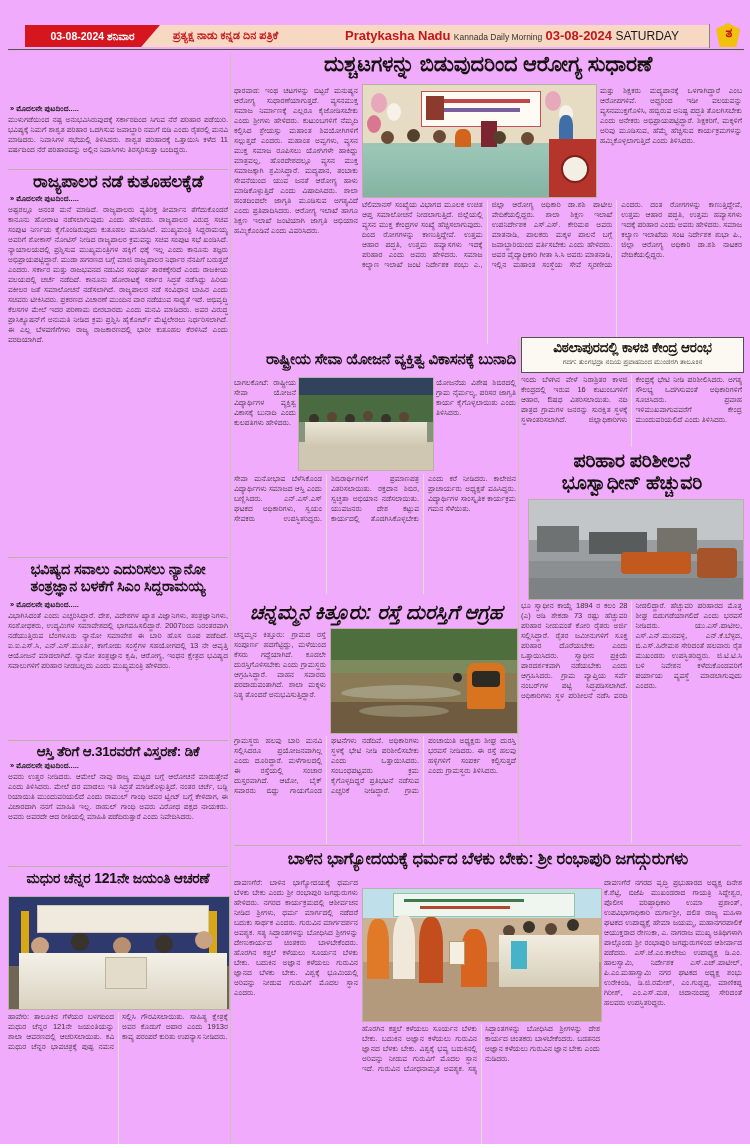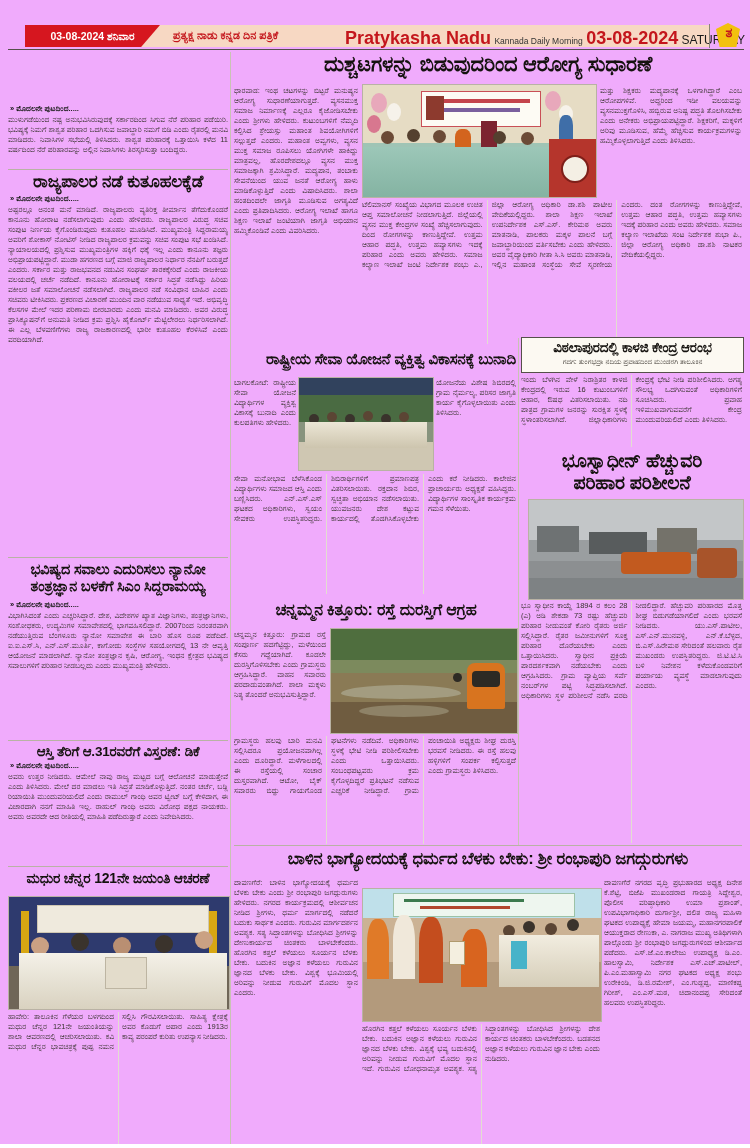--- a/index.html
+++ b/index.html
@@ -16,21 +16,21 @@
   .vr{position:absolute;background:#c9c2b4;width:1px;}
   .ph{position:absolute;overflow:hidden;border:1px solid #b9b2a4;}
   .blob{position:absolute;border-radius:50%;}
   
   .mast-bar{position:absolute;left:25px;top:25px;width:684px;height:22px;background:#f7d8c3;}
   .ribbon{position:absolute;left:0px;top:0px;width:135px;height:22px;background:#d6161f;color:#fff;
           font-size:10.5px;font-weight:bold;line-height:22px;text-align:center;
           clip-path:polygon(0 0,100% 0,86% 100%,0 100%);}
   .mast-kn{position:absolute;left:148px;top:4px;font-size:11px;font-weight:bold;color:#c4161c;}
   .mast-en{position:absolute;left:320px;top:3px;font-size:12px;color:#1a1a1a;white-space:nowrap;}
-  .mast-en b{color:#c4161c;font-size:18px;}
+  .mast-en b{color:#c4161c;font-size:13px;}
   .mast-en .small{font-size:8.5px;color:#333;}
   .logo-box{position:absolute;left:712px;top:22px;width:34px;height:28px;}
   .logo-shield{position:absolute;left:4px;top:1px;width:24px;height:24px;background:#f2c10e;
                clip-path:polygon(50% 0,100% 25%,85% 100%,15% 100%,0 25%);}
   .logo-letter{position:absolute;left:0;top:3px;width:100%;text-align:center;font-size:13px;font-weight:bold;color:#c4161c;}
 </style>
 </head>
 <body>
 
 <div class="page">
@@ -138,34 +138,34 @@
   <div class="bt abs" style="left:436px;top:378px;width:80px;height:92px;">ಯೋಜನೆಯ ವಿಶೇಷ ಶಿಬಿರದಲ್ಲಿ ಗ್ರಾಮ ನೈರ್ಮಲ್ಯ, ಪರಿಸರ ಜಾಗೃತಿ ಕಾರ್ಯ ಕೈಗೊಳ್ಳಲಾಯಿತು ಎಂದು ತಿಳಿಸಿದರು.</div>
   <div class="bt cols3 abs" style="left:234px;top:474px;width:282px;height:120px;">ಸೇವಾ ಮನೋಭಾವ ಬೆಳೆಸಿಕೊಂಡ ವಿದ್ಯಾರ್ಥಿಗಳು ಸಮಾಜದ ಆಸ್ತಿ ಎಂದು ಬಣ್ಣಿಸಿದರು. ಎನ್.ಎಸ್.ಎಸ್ ಘಟಕದ ಅಧಿಕಾರಿಗಳು, ಸ್ವಯಂ ಸೇವಕರು ಉಪಸ್ಥಿತರಿದ್ದರು. ಶಿಬಿರಾರ್ಥಿಗಳಿಗೆ ಪ್ರಮಾಣಪತ್ರ ವಿತರಿಸಲಾಯಿತು. ರಕ್ತದಾನ ಶಿಬಿರ, ಸ್ವಚ್ಛತಾ ಅಭಿಯಾನ ನಡೆಸಲಾಯಿತು. ಯುವಜನರು ದೇಶ ಕಟ್ಟುವ ಕಾರ್ಯದಲ್ಲಿ ತೊಡಗಿಸಿಕೊಳ್ಳಬೇಕು ಎಂದು ಕರೆ ನೀಡಿದರು. ಕಾಲೇಜಿನ ಪ್ರಾಚಾರ್ಯರು ಅಧ್ಯಕ್ಷತೆ ವಹಿಸಿದ್ದರು. ವಿದ್ಯಾರ್ಥಿಗಳ ಸಾಂಸ್ಕೃತಿಕ ಕಾರ್ಯಕ್ರಮ ಗಮನ ಸೆಳೆಯಿತು.</div>
 
   <div class="abs" style="left:521px;top:337px;width:221px;height:34px;border:1px solid #55504a;background:#fcf9f2;">
     <div class="hl" style="font-size:13.5px;margin-top:2px;">ವಿಠಲಾಪುರದಲ್ಲಿ ಕಾಳಜಿ ಕೇಂದ್ರ ಆರಂಭ</div>
     <div style="font-size:7px;text-align:center;color:#3d3832;margin-top:2px;">ಗದಗ: ತುಂಗಭದ್ರಾ ನದಿಯ ಪ್ರವಾಹದಿಂದ ಮುಂಡರಗಿ ತಾಲೂಕಿನ</div>
   </div>
   <div class="bt cols2 abs" style="left:521px;top:375px;width:221px;height:72px;">ಇಂದು ಬೆಳಗಿನ ವೇಳೆ ನಿರಾಶ್ರಿತರ ಕಾಳಜಿ ಕೇಂದ್ರದಲ್ಲಿ ಇರುವ 16 ಕುಟುಂಬಗಳಿಗೆ ಆಹಾರ, ಔಷಧ ವಿತರಿಸಲಾಯಿತು. ನದಿ ಪಾತ್ರದ ಗ್ರಾಮಗಳ ಜನರನ್ನು ಸುರಕ್ಷಿತ ಸ್ಥಳಕ್ಕೆ ಸ್ಥಳಾಂತರಿಸಲಾಗಿದೆ. ಜಿಲ್ಲಾಧಿಕಾರಿಗಳು ಕೇಂದ್ರಕ್ಕೆ ಭೇಟಿ ನೀಡಿ ಪರಿಶೀಲಿಸಿದರು. ಅಗತ್ಯ ಸೌಲಭ್ಯ ಒದಗಿಸುವಂತೆ ಅಧಿಕಾರಿಗಳಿಗೆ ಸೂಚಿಸಿದರು. ಪ್ರವಾಹ ಇಳಿಮುಖವಾಗುವವರೆಗೆ ಕೇಂದ್ರ ಮುಂದುವರಿಯಲಿದೆ ಎಂದು ತಿಳಿಸಿದರು.</div>
 
   <div class="hl abs" style="left:522px;top:450px;width:220px;font-size:19px;">
+    <div>ಪರಿಹಾರ ಪರಿಶೀಲನೆ</div>
     <div>ಭೂಸ್ವಾಧೀನ್ ಹೆಚ್ಚುವರಿ</div>
-    <div>ಪರಿಹಾರ ಪರಿಶೀಲನೆ</div>
   </div>
 
   <div class="ph" style="left:528px;top:499px;width:214px;height:99px;background:linear-gradient(#c3c6c8 0 40%,#9a9ea0 40% 62%,#8c8f91 62%);">
     <div class="abs" style="left:8px;top:26px;width:42px;height:26px;background:#6e7273;"></div>
     <div class="abs" style="left:60px;top:32px;width:58px;height:22px;background:#585c5d;"></div>
     <div class="abs" style="left:128px;top:28px;width:40px;height:26px;background:#74726a;"></div>
     <div class="abs" style="left:92px;top:52px;width:70px;height:22px;background:#c25a1f;border-radius:4px;"></div>
     <div class="abs" style="left:168px;top:48px;width:40px;height:30px;background:#a8542a;border-radius:4px;"></div>
     <div class="abs" style="left:0px;top:78px;width:214px;height:21px;background:#7e8284;"></div>
   </div>
 
-  <div class="hl abs" style="left:234px;top:601px;width:284px;font-size:16px;">ಚನ್ನಮ್ಮನ ಕಿತ್ತೂರು: ರಸ್ತೆ ದುರಸ್ತಿಗೆ ಆಗ್ರಹ</div>
+  <div class="hl abs" style="left:234px;top:601px;width:284px;font-size:20px;font-style:italic;">ಚನ್ನಮ್ಮನ ಕಿತ್ತೂರು: ರಸ್ತೆ ದುರಸ್ತಿಗೆ ಆಗ್ರಹ</div>
   <div class="bt abs" style="left:234px;top:630px;width:92px;height:102px;">ಚನ್ನಮ್ಮನ ಕಿತ್ತೂರು: ಗ್ರಾಮದ ರಸ್ತೆ ಸಂಪೂರ್ಣ ಹದಗೆಟ್ಟಿದ್ದು, ಮಳೆಯಿಂದ ಕೆಸರು ಗದ್ದೆಯಾಗಿದೆ. ಕೂಡಲೇ ದುರಸ್ತಿಗೊಳಿಸಬೇಕು ಎಂದು ಗ್ರಾಮಸ್ಥರು ಆಗ್ರಹಿಸಿದ್ದಾರೆ. ವಾಹನ ಸವಾರರು ಪರದಾಡುವಂತಾಗಿದೆ. ಶಾಲಾ ಮಕ್ಕಳು ನಿತ್ಯ ತೊಂದರೆ ಅನುಭವಿಸುತ್ತಿದ್ದಾರೆ.</div>
 
   <div class="ph" style="left:330px;top:628px;width:186px;height:104px;background:linear-gradient(#4f6e3e 0 30%,#7c8a5d 30% 42%,#8a7a55 42% 70%,#6f5c40 70%);">
     <div class="abs" style="left:10px;top:56px;width:120px;height:14px;background:#a9a58b;border-radius:50% 50% 50% 50%/60% 60% 40% 40%;opacity:.8;"></div>
     <div class="abs" style="left:28px;top:76px;width:90px;height:12px;background:#9b9378;border-radius:50%;opacity:.7;"></div>
     <div class="abs" style="left:136px;top:34px;width:38px;height:46px;background:#d8741f;border-radius:8px 8px 2px 2px;">
       <div class="abs" style="left:5px;top:8px;width:28px;height:16px;background:#2d2a24;border-radius:4px;"></div>
     </div>
     <div class="blob" style="left:122px;top:44px;width:9px;height:9px;background:#2d2a24;"></div>
   </div>

